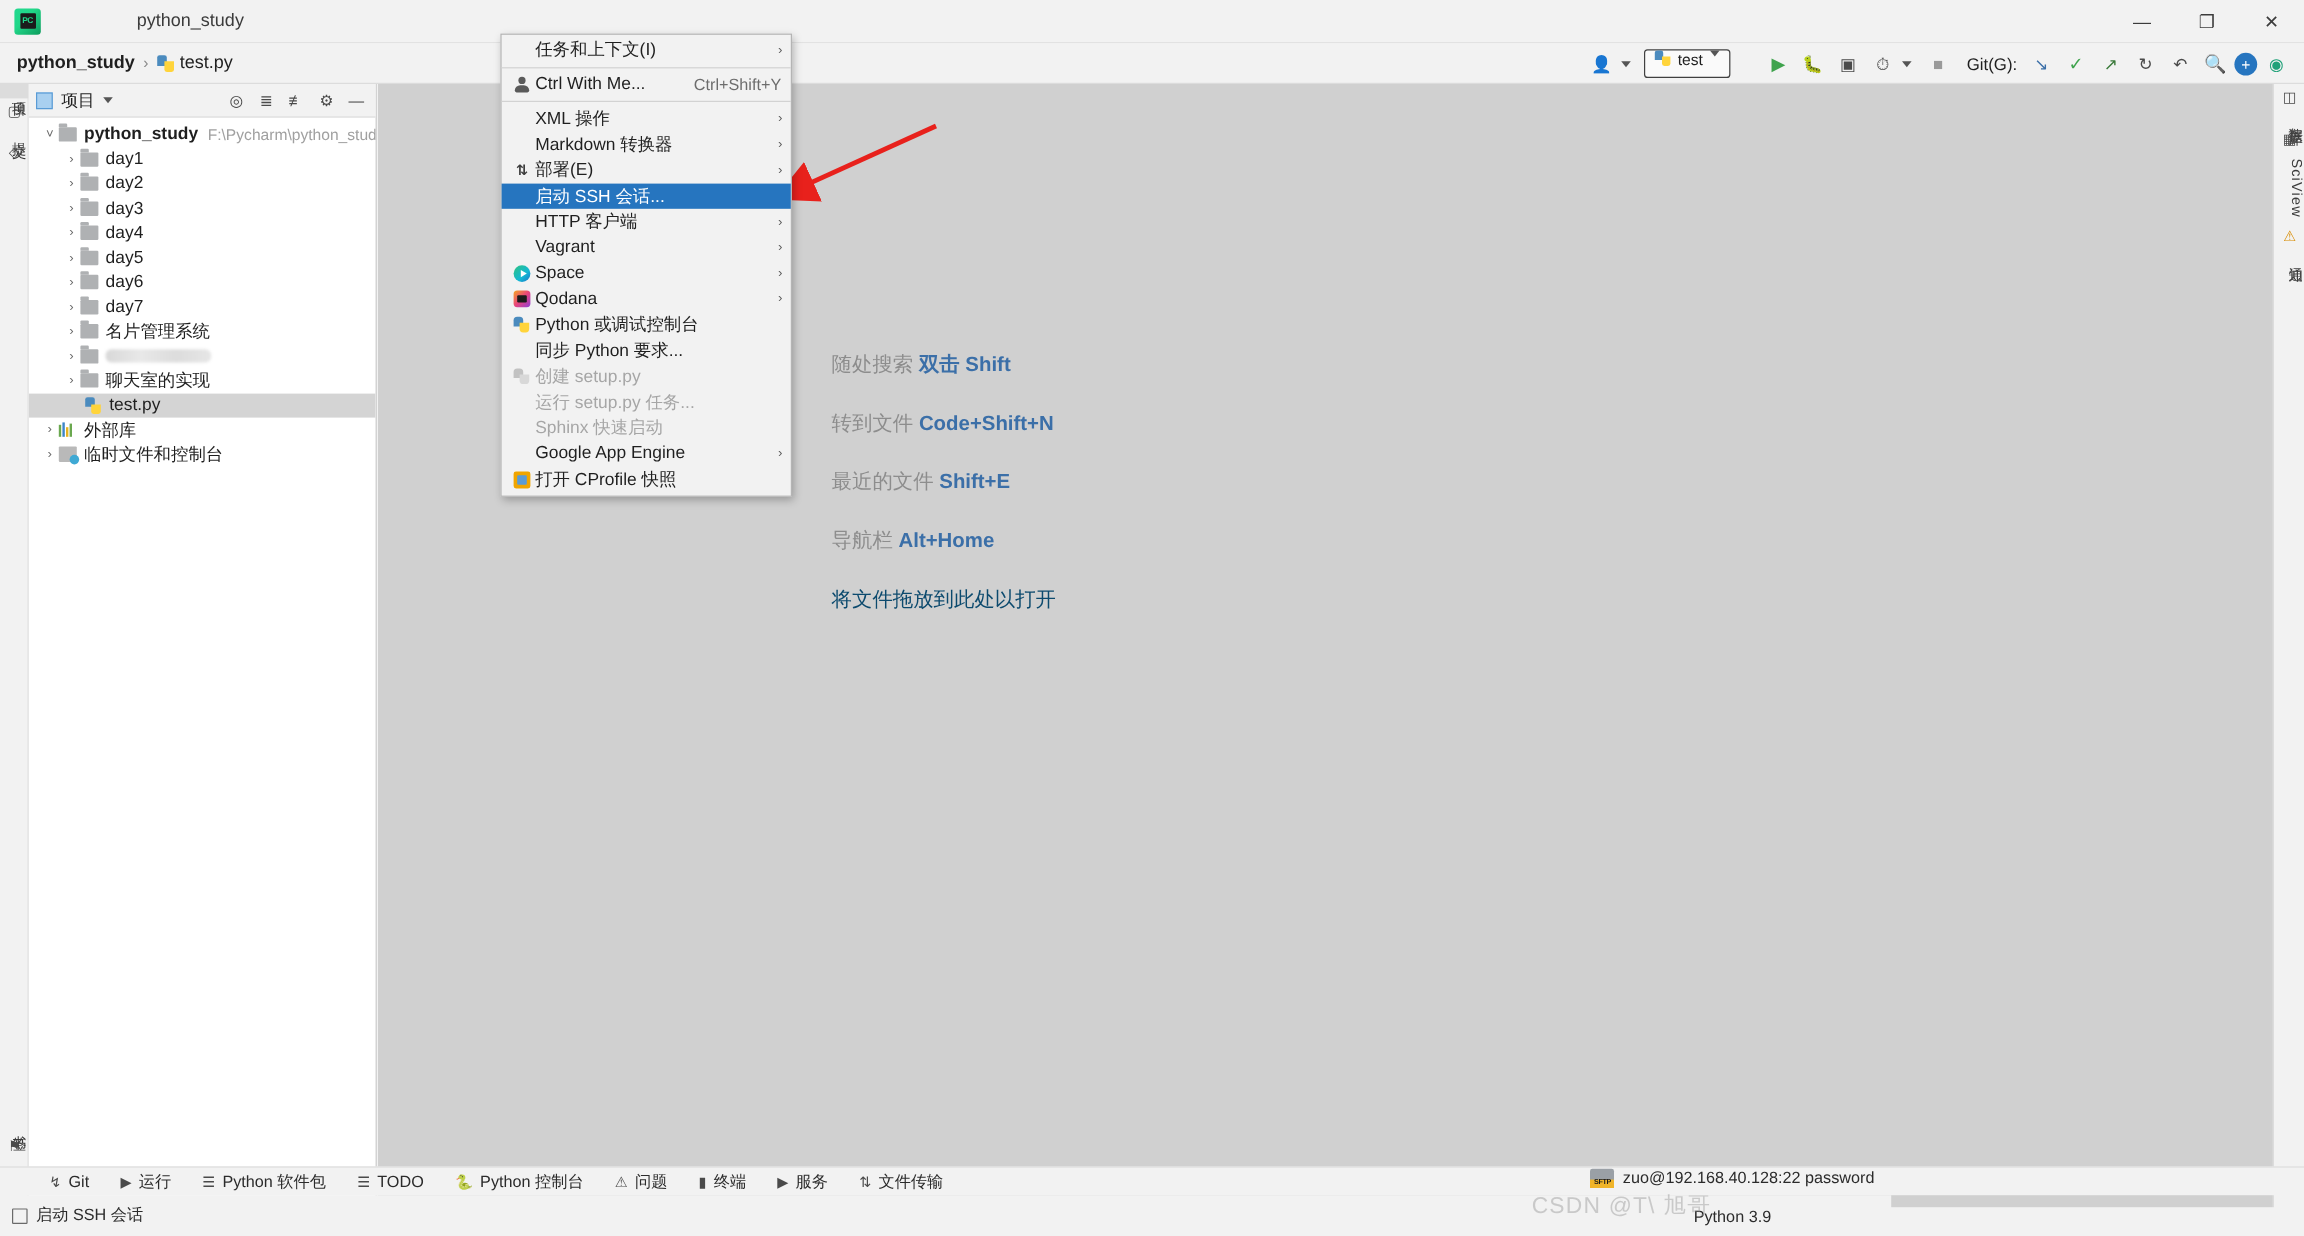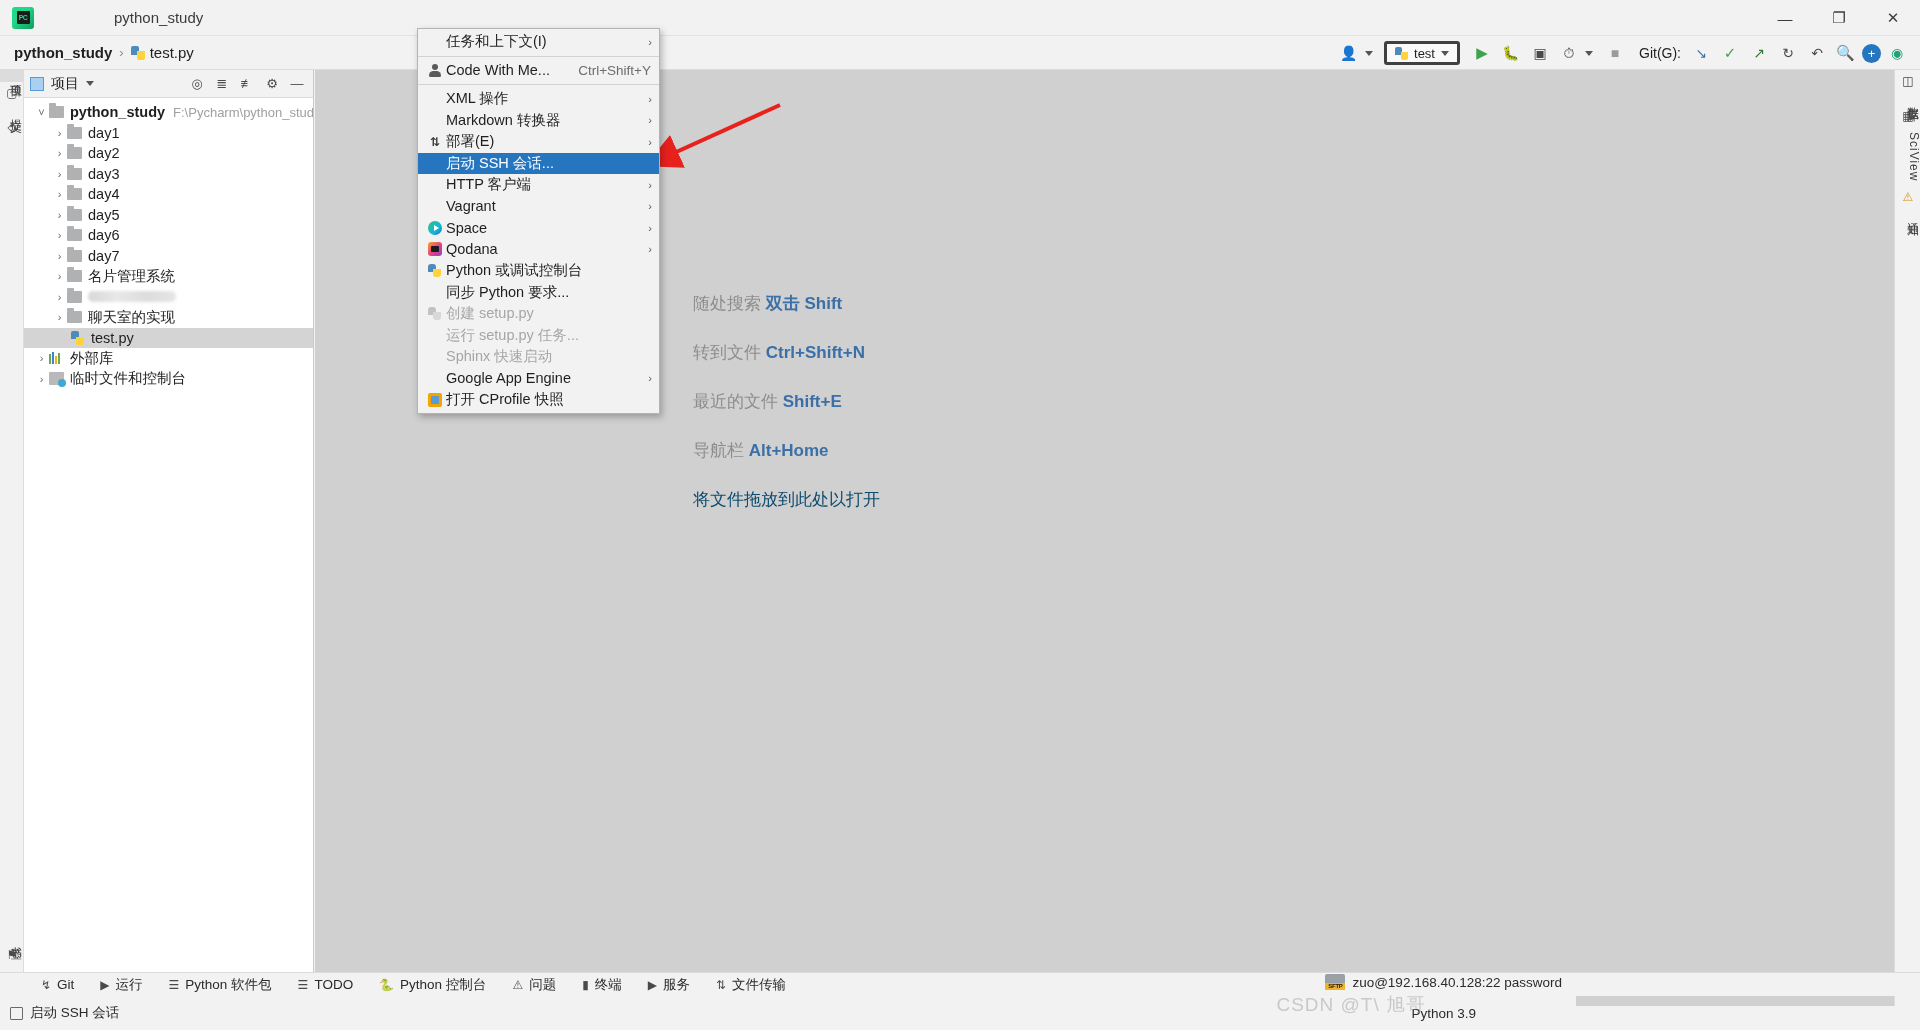--- a/index.html
+++ b/index.html
@@ -67,23 +67,23 @@
   }
   .toolbar-right {
     position: absolute; right: 10px; top: 0; height: 34px;
     display: flex; align-items: center; gap: 3px;
   }
   .tb-ico {
     width: 26px; height: 26px; display: flex; align-items: center; justify-content: center;
     font-size: 14px; color: #4a4a4a; border-radius: 3px;
   }
   .run-config {
-    display: flex; align-items: center; gap: 6px; height: 24px;
-    padding: 0 8px; border: 3px solid #404040; border-radius: 3px;
-    background: #fafafa; font-size: 13px; color: #1f1f1f; margin-right: 6px;
+    display: flex; align-items: flex-start; gap: 6px; height: 24px;
+    padding: 0 8px; border: 1px solid #404040; border-radius: 3px;
+    background: #fafafa; font-size: 13px; color: #1f1f1f; margin-right: 24px;
   }
   .run-config .pyico {
     width: 13px; height: 13px; position: relative; flex: none;
   }
   .run-config .pyico::before {
     content: ''; position: absolute; left: 0; top: 0; width: 7px; height: 8px;
     background: #4b8bbe; border-radius: 2px 2px 0 0;
   }
   .run-config .pyico::after {
     content: ''; position: absolute; right: 0; bottom: 0; width: 7px; height: 8px;
@@ -487,21 +487,21 @@
       </div>
     </div>
   </div>
 
   <div class="editor">
     <div class="hints">
       <div class="hint-row">
         <span>随处搜索 </span><span class="key">双击 Shift</span>
       </div>
       <div class="hint-row">
-        <span>转到文件 </span><span class="key">Ctrl+Shift+N</span>
+        <span>转到文件 </span><span class="key">Code+Shift+N</span>
       </div>
       <div class="hint-row">
         <span>最近的文件 </span><span class="key">Shift+E</span>
       </div>
       <div class="hint-row">
         <span>导航栏 </span><span class="key">Alt+Home</span>
       </div>
       <div class="hint-drop">将文件拖放到此处以打开</div>
     </div>
   </div>
@@ -510,21 +510,21 @@
     <div class="dd-item">
       <span class="dd-ico"></span>
       <span class="dd-text">任务和上下文(I)</span>
       <span class="dd-sub">›</span>
     </div>
     <div class="dd-sep"></div>
     <div class="dd-item">
       <span class="dd-ico">
           <span class="ico-person"></span>
         </span>
-      <span class="dd-text">Code With Me...</span>
+      <span class="dd-text">Ctrl With Me...</span>
       <span class="dd-short">Ctrl+Shift+Y</span>
     </div>
     <div class="dd-sep"></div>
     <div class="dd-item">
       <span class="dd-ico"></span>
       <span class="dd-text">XML 操作</span>
       <span class="dd-sub">›</span>
     </div>
     <div class="dd-item">
       <span class="dd-ico"></span>

